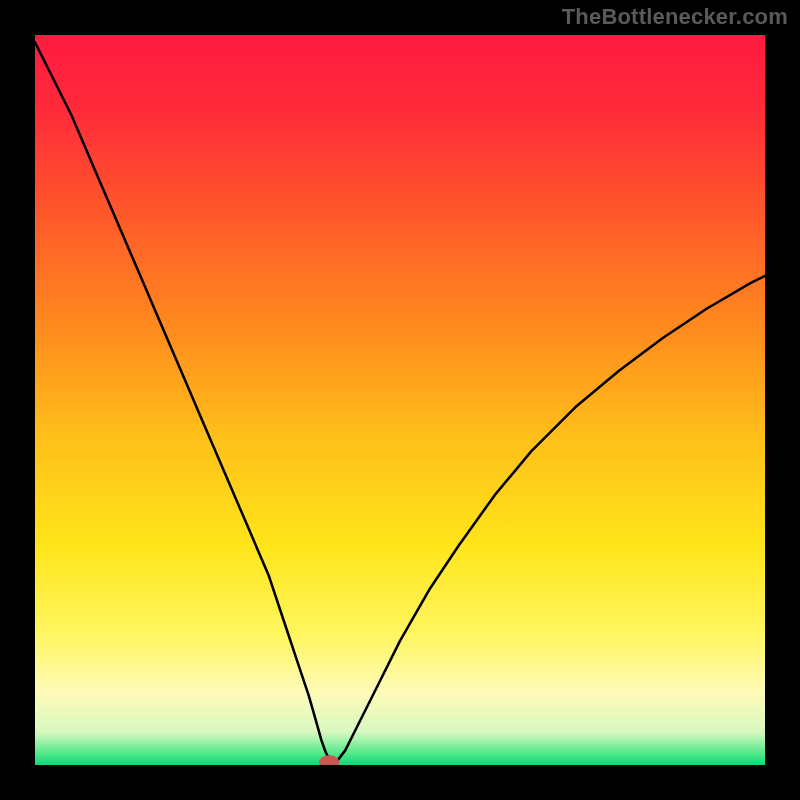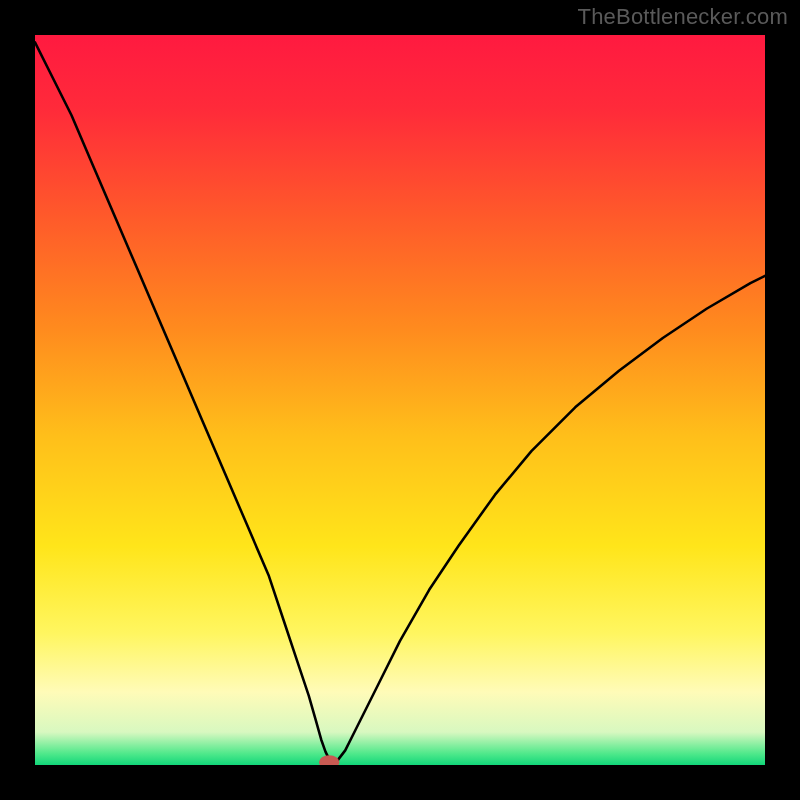--- a/index.html
+++ b/index.html
@@ -16,21 +16,21 @@
     width: 800px;
     height: 800px;
     background: #000;
   }
   .watermark {
     position: absolute;
     top: 4px;
     right: 12px;
     color: #5a5a5a;
     font-size: 22px;
-    font-weight: 400;
+    font-weight: 700;
     letter-spacing: 0.2px;
     z-index: 3;
     user-select: none;
   }
   .plot {
     position: absolute;
     left: 35px;
     top: 35px;
     width: 730px;
     height: 730px;

